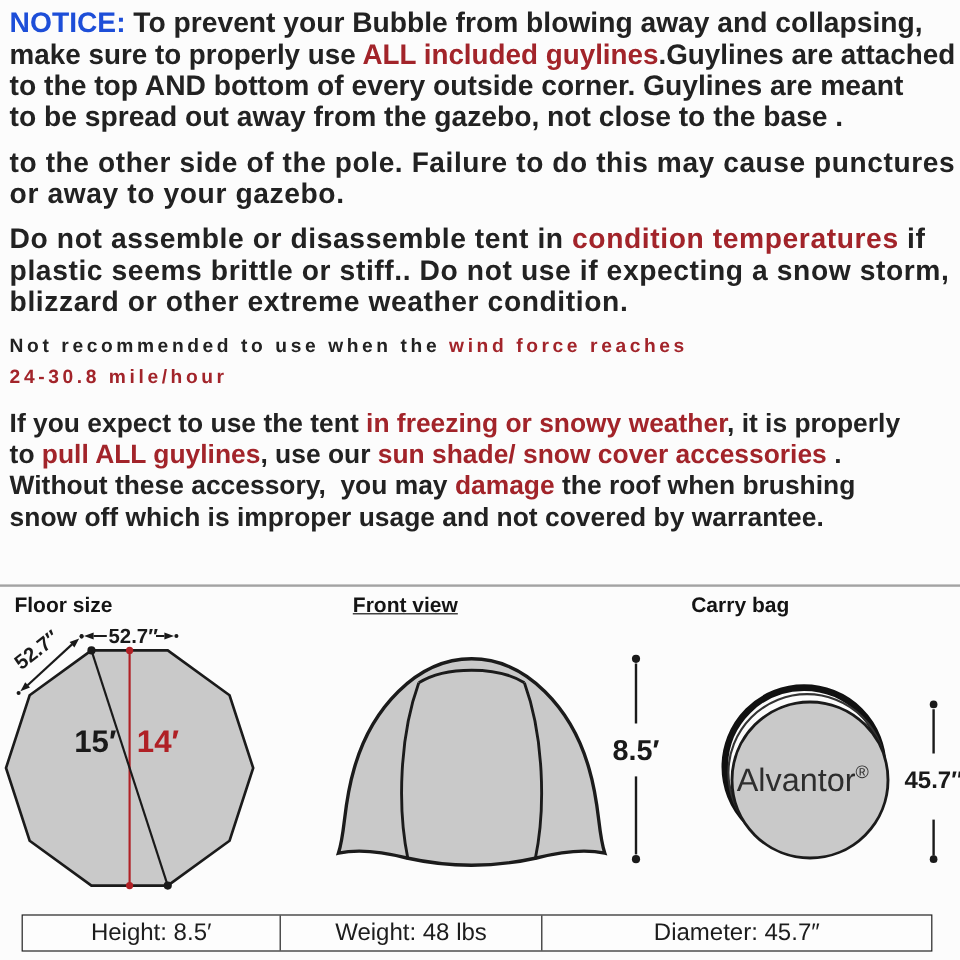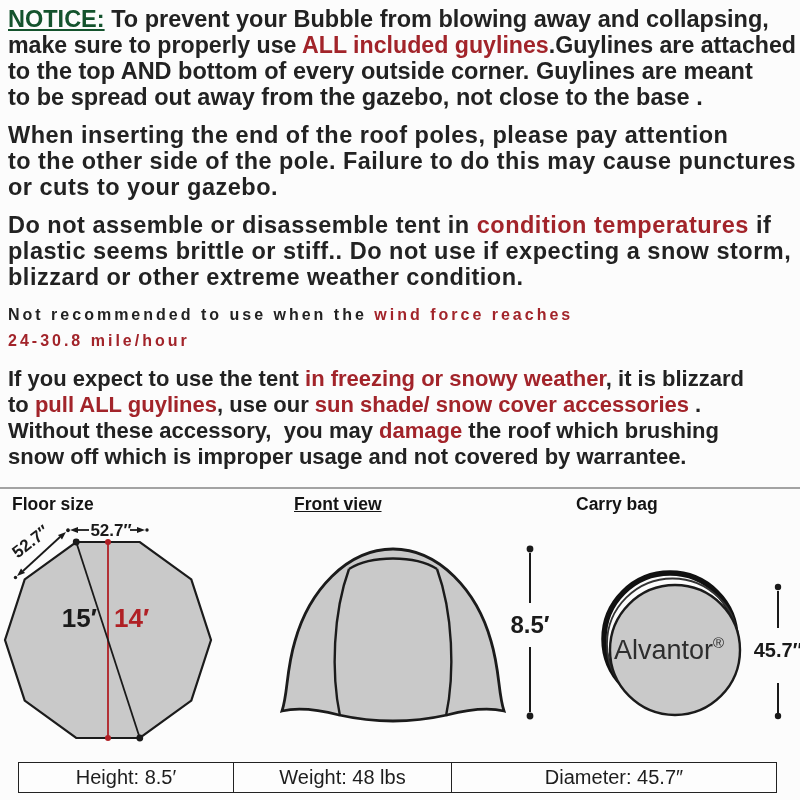--- a/index.html
+++ b/index.html
@@ -5,21 +5,21 @@
   html,body{margin:0;padding:0;background:#fcfcfc;}
   .page{position:relative;width:800px;height:800px;background:#fcfcfc;overflow:hidden;
         font-family:"Liberation Sans","DejaVu Sans",sans-serif;}
   
   #notice-block{position:absolute;top:6px;left:8px;width:788px;}
   .npara{margin:0 0 12px 0;}
   .nrow{height:26px;line-height:26px;}
   .nline{display:inline-block;white-space:pre;transform-origin:0 50%;font-weight:700;}
   .seg-dark{color:#222222;}
   .seg-red{color:#a2242a;}
-  .seg-notice{color:#14532d;text-decoration:underline;}
+  .seg-notice{color:#1d4ed8;}
   
   .divider{position:absolute;top:487px;left:0;width:800px;height:2px;background:#a3a3a3;}
   
   .sec-title{position:absolute;top:494px;font-size:17.5px;font-weight:700;color:#141414;}
   .t-floor{left:12px;text-align:right;} .t-front{left:294px;text-decoration:underline;} .t-bag{left:576px;}
   #diagrams{position:absolute;top:487px;left:0;}
   .shape{fill:#c9c9c9;stroke:#1b1b1b;}
   .seam{fill:none;stroke:#1b1b1b;stroke-width:2.4;}
   .dim{stroke:#1a1a1a;stroke-width:2;}
   .dimred{stroke:#b02025;stroke-width:1.8;}
@@ -41,37 +41,36 @@
 <div class="page">
 
   <div id="notice-block">
       <div class="npara" style="letter-spacing: 0px; font-size: 23.5px;">
         <div class="nrow"><span class="nline"><span class="seg-notice">NOTICE:</span><span class="seg-dark"> To prevent your Bubble from blowing away and collapsing,</span></span></div>
         <div class="nrow"><span class="nline" style="transform: scaleX(0.9859);"><span class="seg-dark">make sure to properly use </span><span class="seg-red">ALL included guylines</span><span class="seg-dark">.Guylines are attached</span></span></div>
         <div class="nrow"><span class="nline"><span class="seg-dark">to the top AND bottom of every outside corner. Guylines are meant</span></span></div>
         <div class="nrow"><span class="nline"><span class="seg-dark">to be spread out away from the gazebo, not close to the base .</span></span></div>
       </div>
       <div class="npara" style="letter-spacing: 0.5px; font-size: 23.5px;">
-        <div class="nrow"><span class="nline"><span class="seg-dark">When inserting the end of the roof poles, please pay attention</span></span></div>
         <div class="nrow"><span class="nline" style="transform: scaleX(0.9951);"><span class="seg-dark">to the other side of the pole. Failure to do this may cause punctures</span></span></div>
-        <div class="nrow"><span class="nline"><span class="seg-dark">or cuts to your gazebo.</span></span></div>
+        <div class="nrow"><span class="nline"><span class="seg-dark">or away to your gazebo.</span></span></div>
       </div>
       <div class="npara" style="letter-spacing: 0.5px; font-size: 23.5px;">
         <div class="nrow"><span class="nline"><span class="seg-dark">Do not assemble or disassemble tent in </span><span class="seg-red">condition temperatures</span><span class="seg-dark"> if</span></span></div>
         <div class="nrow"><span class="nline"><span class="seg-dark">plastic seems brittle or stiff.. Do not use if expecting a snow storm,</span></span></div>
         <div class="nrow"><span class="nline"><span class="seg-dark">blizzard or other extreme weather condition.</span></span></div>
       </div>
       <div class="npara" style="letter-spacing: 3px; font-size: 16px;">
         <div class="nrow"><span class="nline"><span class="seg-dark">Not recommended to use when the </span><span class="seg-red">wind force reaches</span></span></div>
         <div class="nrow"><span class="nline"><span class="seg-red">24-30.8 mile/hour</span></span></div>
       </div>
       <div class="npara" style="letter-spacing: 0px; font-size: 22px;">
-        <div class="nrow"><span class="nline"><span class="seg-dark">If you expect to use the tent </span><span class="seg-red">in freezing or snowy weather</span><span class="seg-dark">, it is blizzard</span></span></div>
+        <div class="nrow"><span class="nline"><span class="seg-dark">If you expect to use the tent </span><span class="seg-red">in freezing or snowy weather</span><span class="seg-dark">, it is properly</span></span></div>
         <div class="nrow"><span class="nline"><span class="seg-dark">to </span><span class="seg-red">pull ALL guylines</span><span class="seg-dark">, use our </span><span class="seg-red">sun shade/ snow cover accessories</span><span class="seg-dark"> .</span></span></div>
-        <div class="nrow"><span class="nline"><span class="seg-dark">Without these accessory,  you may </span><span class="seg-red">damage</span><span class="seg-dark"> the roof which brushing</span></span></div>
+        <div class="nrow"><span class="nline"><span class="seg-dark">Without these accessory,  you may </span><span class="seg-red">damage</span><span class="seg-dark"> the roof when brushing</span></span></div>
         <div class="nrow"><span class="nline"><span class="seg-dark">snow off which is improper usage and not covered by warrantee.</span></span></div>
       </div>
     </div>
 
   <div class="divider"></div>
 
   <div class="sec-title t-floor">Floor size</div>
   <div class="sec-title t-front">Front view</div>
   <div class="sec-title t-bag">Carry bag</div>
 

